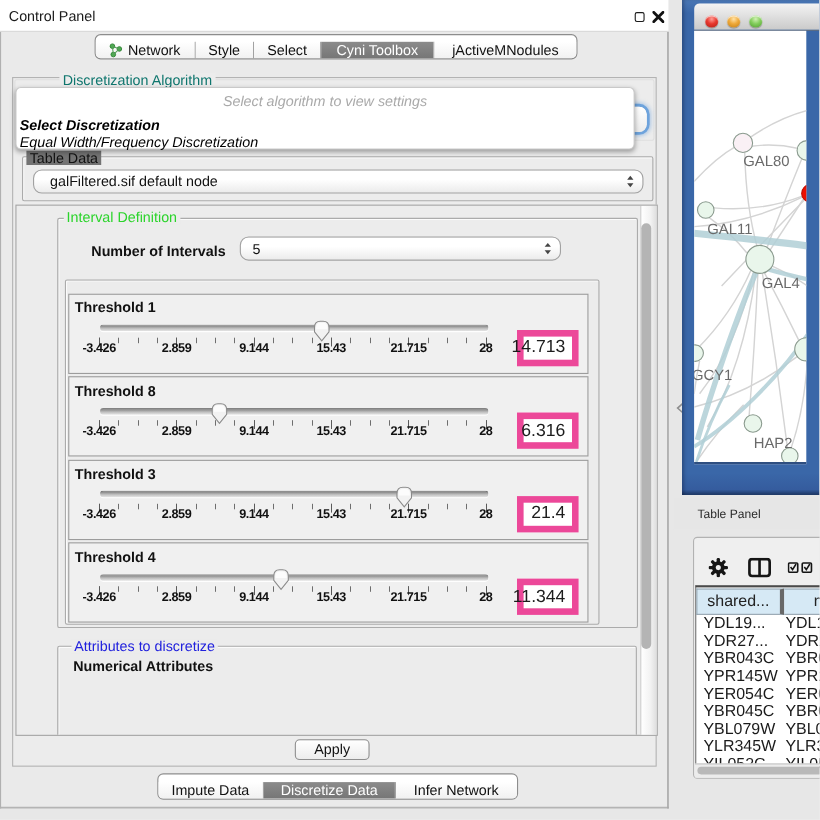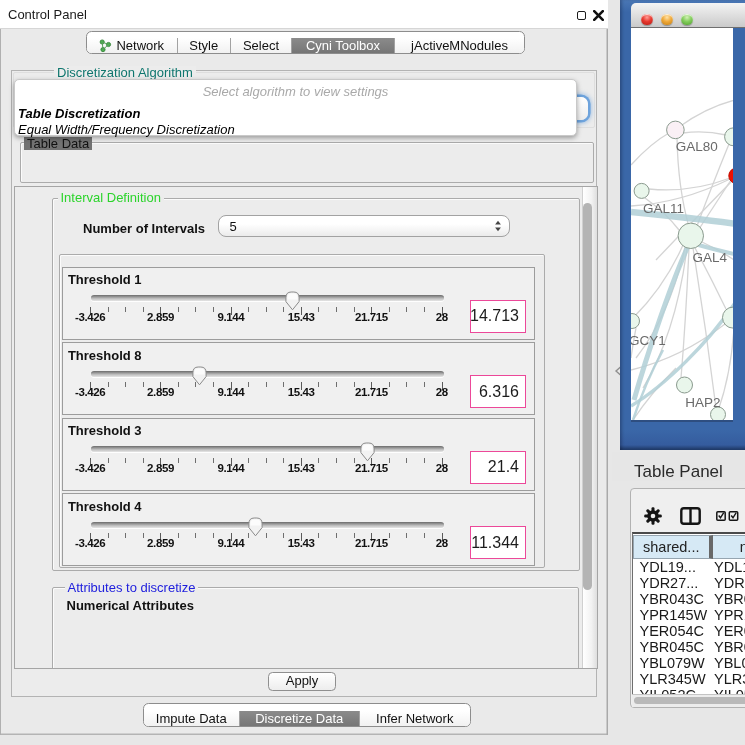--- a/index.html
+++ b/index.html
@@ -31,37 +31,37 @@
 
 .throw{position:absolute;left:47.4px;width:473px;height:73px;background:#f0f0f0;border:1px solid #9c9c9c;box-sizing:border-box;}
 .throw .tt{position:absolute;left:4.5px;top:4.5px;font-size:13px;font-weight:bold;color:#111;}
 .track{position:absolute;left:27.6px;top:27.4px;width:353px;height:5px;border-radius:3px;
  background:linear-gradient(#838383,#bdbdbd 50%,#e6e6e6);box-shadow:0 1px 0 rgba(255,255,255,.9);border-top:0.5px solid #777;}
 .ticks-min{position:absolute;left:26.3px;top:39px;width:355px;height:5px;
  background:repeating-linear-gradient(90deg,#6e6e6e 0 1px,transparent 1px 17.575px);}
 .ticks-maj{position:absolute;left:26.3px;top:39px;width:355px;height:8px;
  background:repeating-linear-gradient(90deg,#5a5a5a 0 1px,transparent 1px 70.3px);}
 .tlab{position:absolute;top:44px;font-size:11.5px;line-height:11px;font-weight:bold;color:#111;transform:translateX(-50%);letter-spacing:-0.4px;}
-.vbox{position:absolute;left:406.6px;top:32px;width:56px;height:33px;background:#fff;border:1px solid #ec4899;box-sizing:border-box;}
+.vbox{position:absolute;left:406.6px;top:32px;width:56px;height:33px;background:#fff;border:6px solid #ec4899;box-sizing:border-box;}
 .vbox span{position:absolute;right:6px;top:50%;transform:translateY(-50%);font-size:16px;color:#1c1c1c;}
 .thumb{position:absolute;top:23px;width:15px;height:20px;}
 
 #popup{left:14px;top:79px;width:563px;height:57px;background:#fff;border:1px solid #c9c9c9;
  border-radius:5px;box-shadow:0 2px 5px rgba(0,0,0,.35);z-index:30;box-sizing:border-box;font-style:italic;}
 
 #spane{left:2px;top:115px;width:584px;height:483px;border:1px solid #a5a5a5;box-sizing:border-box;overflow:hidden;background:#ececec;}
 
 #net{left:620px;top:0;width:125px;height:450px;background:linear-gradient(180deg,#4a77b5 0,#3a67a8 12px,#3a67a8 430px,#355c9e 445px,#223e6e 449px);box-shadow:inset 3px 0 3px -1px rgba(0,0,20,.25);}
 #ntitle{position:absolute;left:11px;top:3px;width:114px;height:25px;border-top-left-radius:5px;
  background:linear-gradient(#f4f4f4,#cacaca);border-bottom:1.5px solid #6f6f6f;box-sizing:border-box;}
 .light{position:absolute;top:10.5px;width:11.5px;height:11.5px;border-radius:50%;}
 #canvas{position:absolute;left:11px;top:28px;width:102px;height:392px;background:#fff;overflow:hidden;border-bottom:2px solid #2e4e80;}
 
 #tpbar{left:612px;top:452px;width:133px;height:29px;background:#e6e6e6;}
-#tpbar .t{position:absolute;left:22px;top:10px;font-size:17px;color:#2b2b2b;}
+#tpbar .t{position:absolute;left:22px;top:10px;font-size:11px;color:#2b2b2b;}
 #card{left:630px;top:488px;width:125px;height:219.5px;background:#efefef;border:1px solid #b2b2b2;border-radius:4px;box-sizing:border-box;}
 .hdrcell{position:absolute;height:24.5px;background:#d6e9f5;border:1px solid #96a5b0;box-sizing:border-box;
  font-size:14.5px;color:#222;text-align:center;line-height:23px;}
 .trow{position:absolute;left:2px;width:123px;height:16px;line-height:16px;font-size:14.5px;color:#1a1a1a;}
 .trow .c1{position:absolute;left:6.5px;}
 .trow .c2{position:absolute;left:81px;}
 </style>
 </head>
 <body>
 
@@ -91,20 +91,27 @@
 
   <div id="content" class="abs">
 
     <div class="grp" style="left:1px;top:1px;width:580px;height:54px;border-color:#dedede;box-shadow:none;"></div>
     <div class="gtitle" style="left:13px;top:-5px;color:#0f766e;background:#ececec;margin-left:29px;">Discretization Algorithm</div>
 
     <div class="abs" style="left:552px;top:26px;width:24px;height:22.5px;border-radius:7px;box-shadow:0 0 0 2.6px #6ea3dc,0 0 4px 3.5px rgba(110,163,220,.55);background:linear-gradient(#fff,#ececec);"></div>
 
     <div class="grp" style="left:8px;top:71px;width:571.5px;height:38.5px;"></div>
     <div class="gtitle" style="left:12px;top:65.5px;color:#111;background:#737373;">Table Data</div>
+    <div class="combo" style="left:17.5px;top:83px;width:555px;height:22px;">
+      <span class="v" style="left:15px;">galFiltered.sif default node</span>
+      <svg class="stepper" style="right:7px;" width="10" height="14" viewBox="0 0 10 14">
+          <path d="M5,0.5 L8.6,5 H1.4 Z" fill="#444"></path>
+          <path d="M5,13.5 L8.6,9 H1.4 Z" fill="#444"></path>
+        </svg>
+    </div>
 
     <div id="spane" class="abs">
 
       <div class="grp" style="left:37.4px;top:10.5px;width:526px;height:371px;"></div>
       <div class="gtitle" style="left:42.5px;top:4px;color:#2bd42b;background:#ececec;">Interval Definition</div>
 
       <div class="abs" style="left:68px;top:33.5px;font-size:13px;font-weight:bold;color:#111;">Number of Intervals</div>
       <div class="combo" style="left:203px;top:27.5px;width:292px;height:22.5px;">
         <span class="v" style="left:10.5px;">5</span>
         <svg class="stepper" style="right:7px;" width="10" height="14" viewBox="0 0 10 14">
@@ -204,21 +211,21 @@
 
   <div class="seg" style="left:142.5px;top:702.5px;height:24px;">
     <div class="s" style="width:96.5px;">Impute Data</div>
     <div class="s sel" style="width:119.5px;">Discretize Data</div>
     <div class="s" style="width:110.5px;">Infer Network</div>
   </div>
 </div>
 
 <div id="popup" class="abs">
   <div class="abs" style="left:0;top:4px;width:561px;text-align:center;font-size:13px;color:#a9a9a9;">Select algorithm to view settings</div>
-  <div class="abs" style="left:3px;top:25.5px;font-size:13px;font-weight:bold;color:#000;">Table Discretization</div>
+  <div class="abs" style="left:3px;top:25.5px;font-size:13px;font-weight:bold;color:#000;">Select Discretization</div>
   <div class="abs" style="left:3px;top:42px;font-size:13px;color:#000;">Equal Width/Frequency Discretization</div>
 </div>
 
 <svg class="abs" style="left:614px;top:366px" width="8" height="10" viewBox="0 0 8 10">
     <path d="M6.5,1 L2,5 L6.5,9" fill="none" stroke="#8e8e8e" stroke-width="1.4"></path>
   </svg>
 
 <div id="net" class="abs">
   <div id="ntitle">
     <div class="light" style="left:10.3px;background:radial-gradient(circle at 50% 30%,#ff9d97 0%,#e8382e 45%,#b01d15 100%);box-shadow:inset 0 1px 1px rgba(255,255,255,.8),0 1px 1px rgba(0,0,0,.3);"></div>

